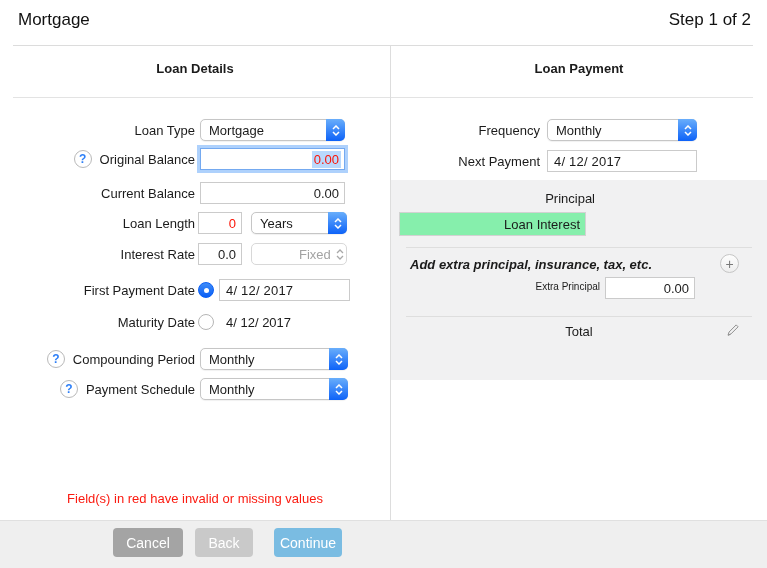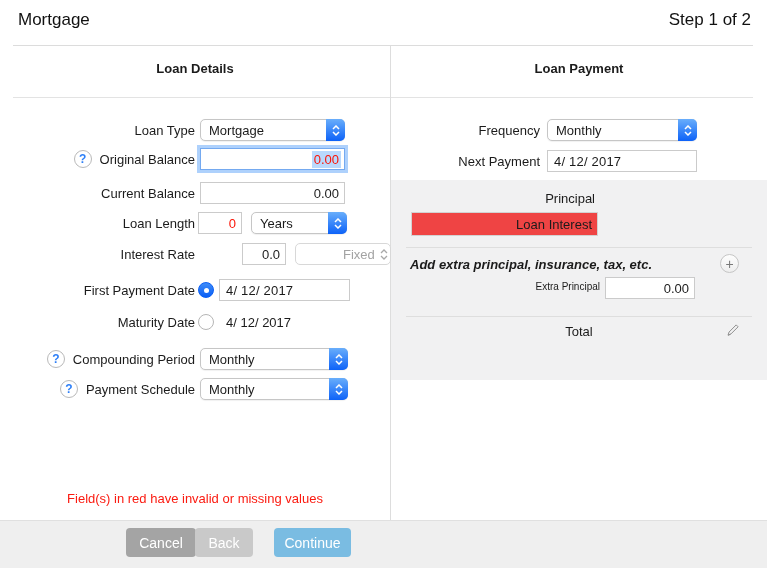--- a/index.html
+++ b/index.html
@@ -86,44 +86,44 @@
     border: 1px solid #c5c5c5; background: linear-gradient(#fdfdfd, #eeeeee);
     color: #787878; font-size: 14px; line-height: 1;
     display: flex; align-items: center; justify-content: center;
   }
 
   
   .rpanel { position: absolute; left: 391px; top: 180px; width: 376px; height: 200px; background: #f1f1f2; }
   .rpanel .pdiv { position: absolute; left: 15px; right: 15px; height: 1px; background: #dedede; }
   .principal-lbl { position: absolute; right: 172px; top: 11px; font-size: 13px; }
   .li-box {
-    position: absolute; left: 20px; top: 32px; width: 187px; height: 24px;
-    background: #ef4444; border: 1px solid #d2d2d2;
+    position: absolute; left: 8px; top: 32px; width: 187px; height: 24px;
+    background: #86efac; border: 1px solid #d2d2d2;
     display: flex; align-items: center; justify-content: flex-end; padding-right: 5px;
     font-size: 13px;
   }
   .hint { position: absolute; left: 19px; top: 77px; font-style: italic; font-weight: bold; font-size: 13px; }
   .plus-wrap { position: absolute; right: 28px; top: 74px; }
   .extra-lbl { position: absolute; right: 167px; top: 101px; font-size: 10px; }
   .extra-input { position: absolute; left: 214px; top: 97px; width: 90px; }
   .total-lbl { position: absolute; left: 0; right: 0; top: 144px; text-align: center; font-size: 13px; }
   .pencil-wrap { position: absolute; right: 27px; top: 143px; cursor: pointer; }
 
   
   .error { position: absolute; left: 0; top: 491px; width: 390px; text-align: center; color: #fb1a10; font-size: 13px; }
 
   
   .footer { position: absolute; left: 0; top: 520px; width: 767px; height: 48px; background: #efefef; border-top: 1px solid #e0e0e0; }
   .btn {
     position: absolute; top: 7px; height: 29px; border: none; border-radius: 4px;
     font-family: inherit; font-size: 14px; color: #ffffff; cursor: pointer;
   }
-  .btn-cancel { left: 126px; width: 70px; background: #a4a4a4; }
+  .btn-cancel { left: 113px; width: 70px; background: #a4a4a4; }
   .btn-back { left: 195px; width: 58px; background: #c9c9c9; }
-  .btn-continue { left: 274px; width: 77px; background: #7abce2; }
+  .btn-continue { left: 274px; width: 68px; background: #7abce2; }
 </style>
 </head>
 <body>
 
 <div class="hdr-title">Mortgage</div>
 <div class="hdr-step">Step 1 of 2</div>
 <div class="hr hr1"></div>
 <div class="col-title left">Loan Details</div>
 <div class="col-title right">Loan Payment</div>
 <div class="hr hr2"></div>
@@ -187,21 +187,21 @@
       </span>
     </div>
   </div>
 </div>
 
 <div class="lrow" style="top:242px">
   <div class="lbl-cell">
       <span class="lbl">Interest Rate</span>
     </div>
   <div class="ctl" style="margin-left:3px; gap:9px">
-    <input class="tf num" style="width: 44px; margin-left: 44px;" value="0.0">
+    <input class="tf num" style="width: 44px;" value="0.0">
     <div class="popup disabled" style="width:96px">
       <span class="ptext">Fixed</span>
       <span class="pcap">
         <svg width="8" height="5" viewBox="0 0 8 5">
             <path d="M1 4 L4 1 L7 4" stroke="currentColor" stroke-width="1.3" fill="none"></path>
           </svg>
         <svg width="8" height="5" viewBox="0 0 8 5">
             <path d="M1 1 L4 4 L7 1" stroke="currentColor" stroke-width="1.3" fill="none"></path>
           </svg>
       </span>

